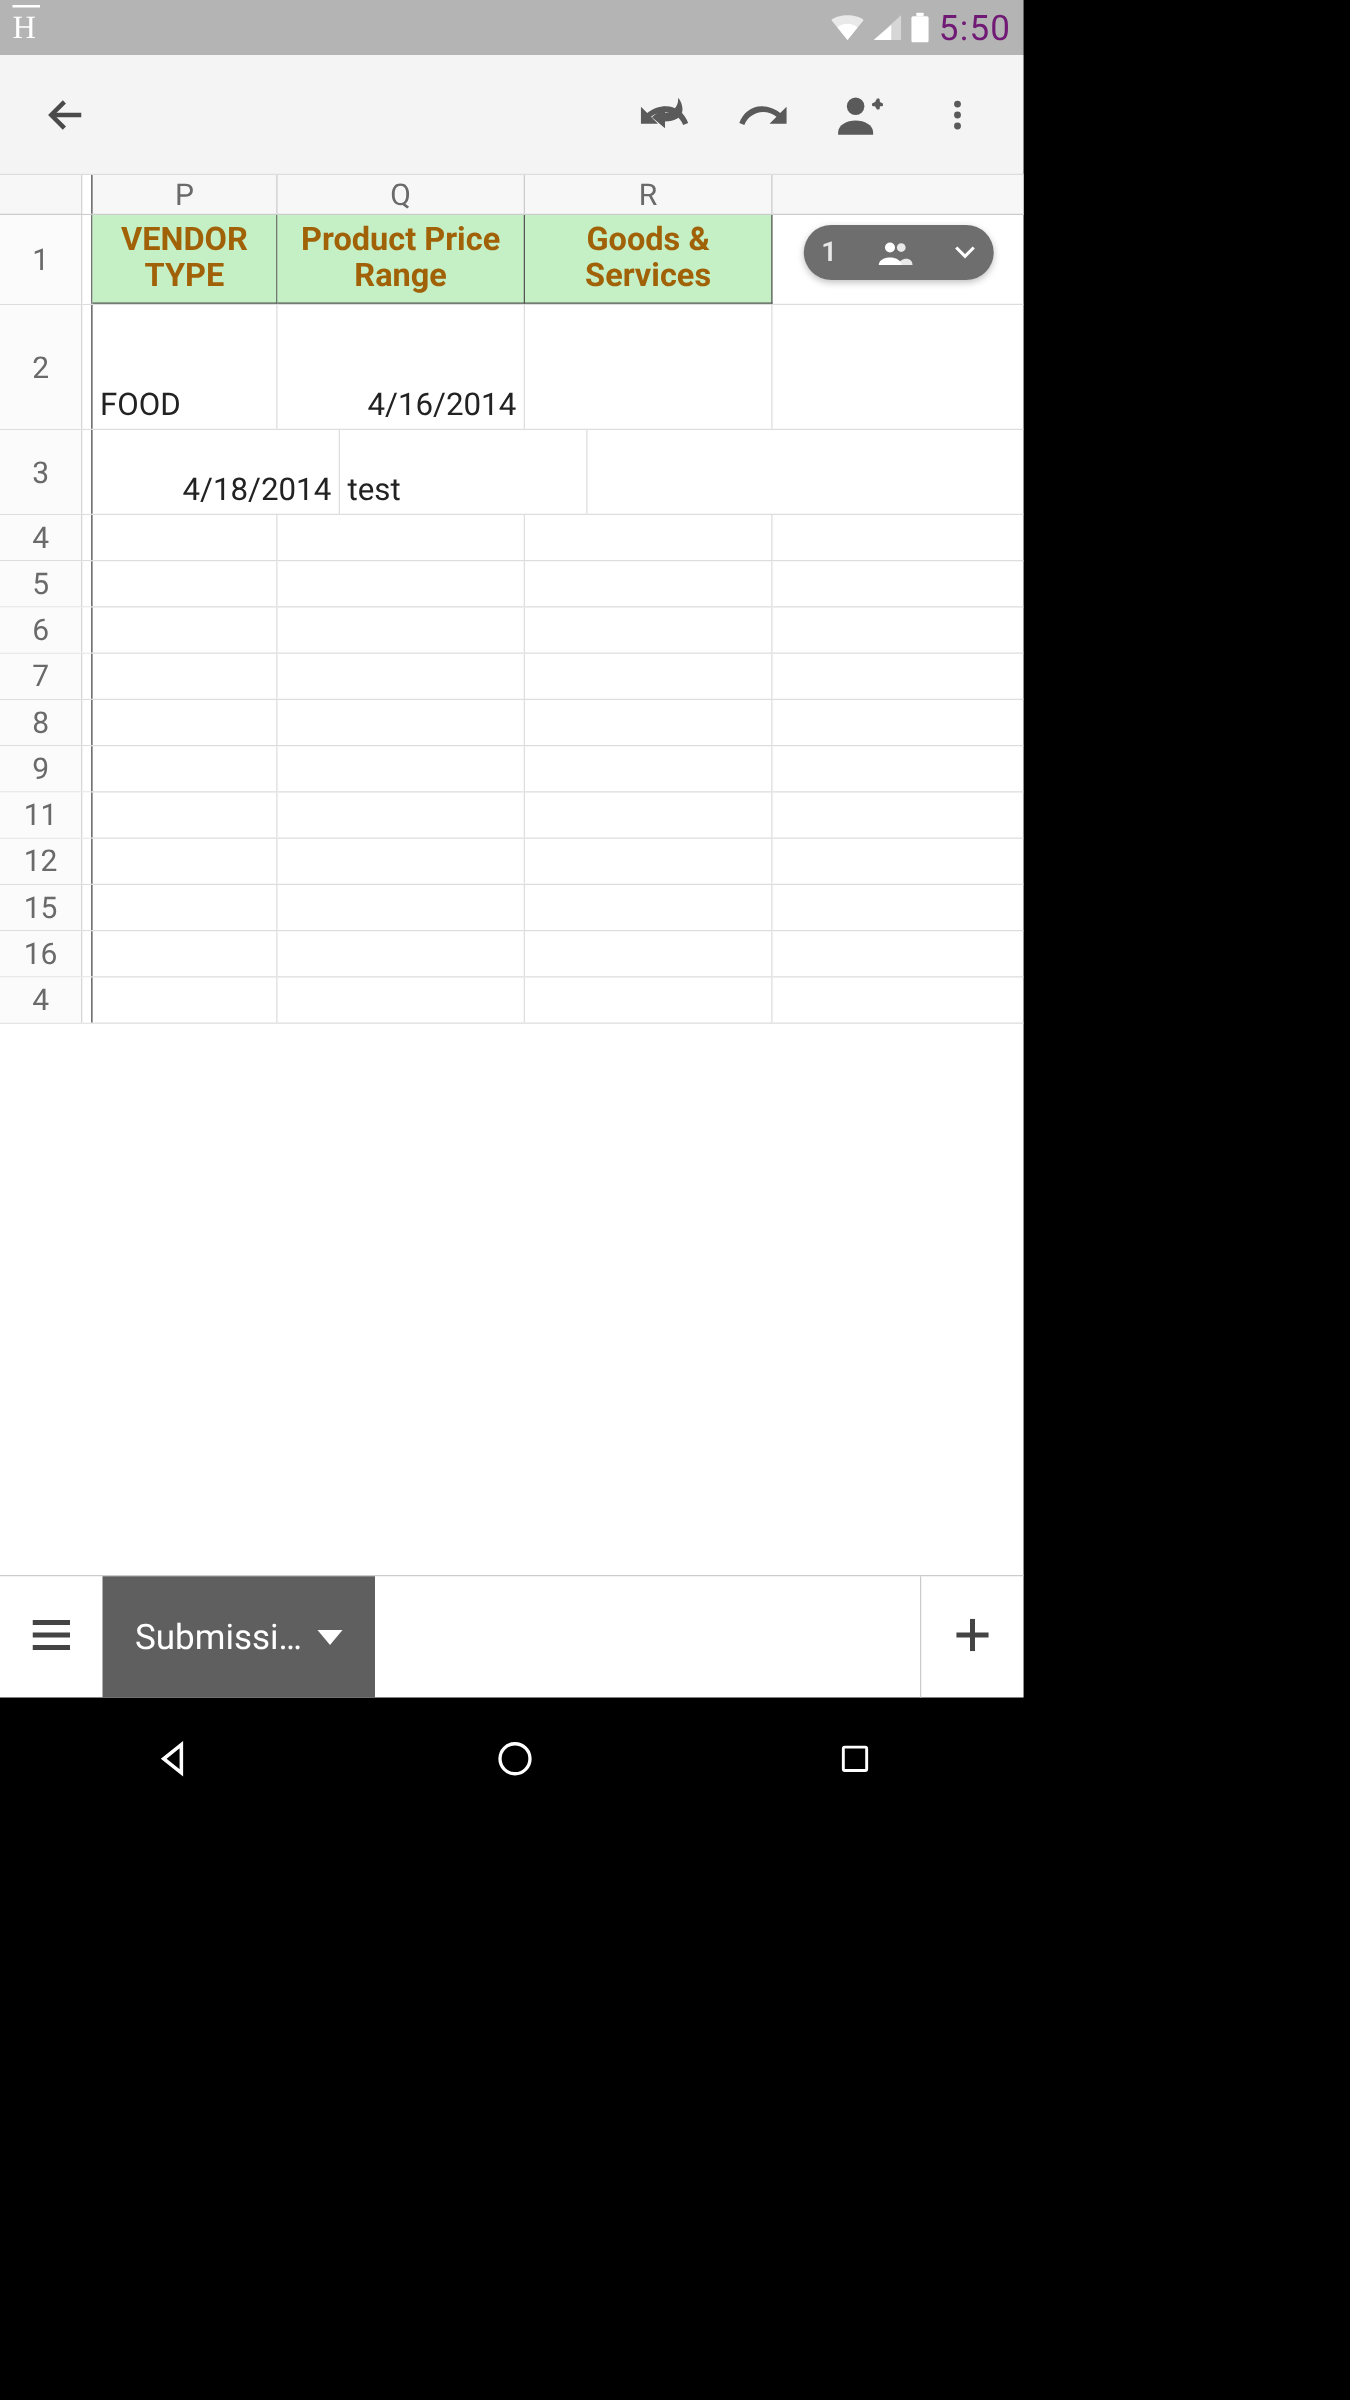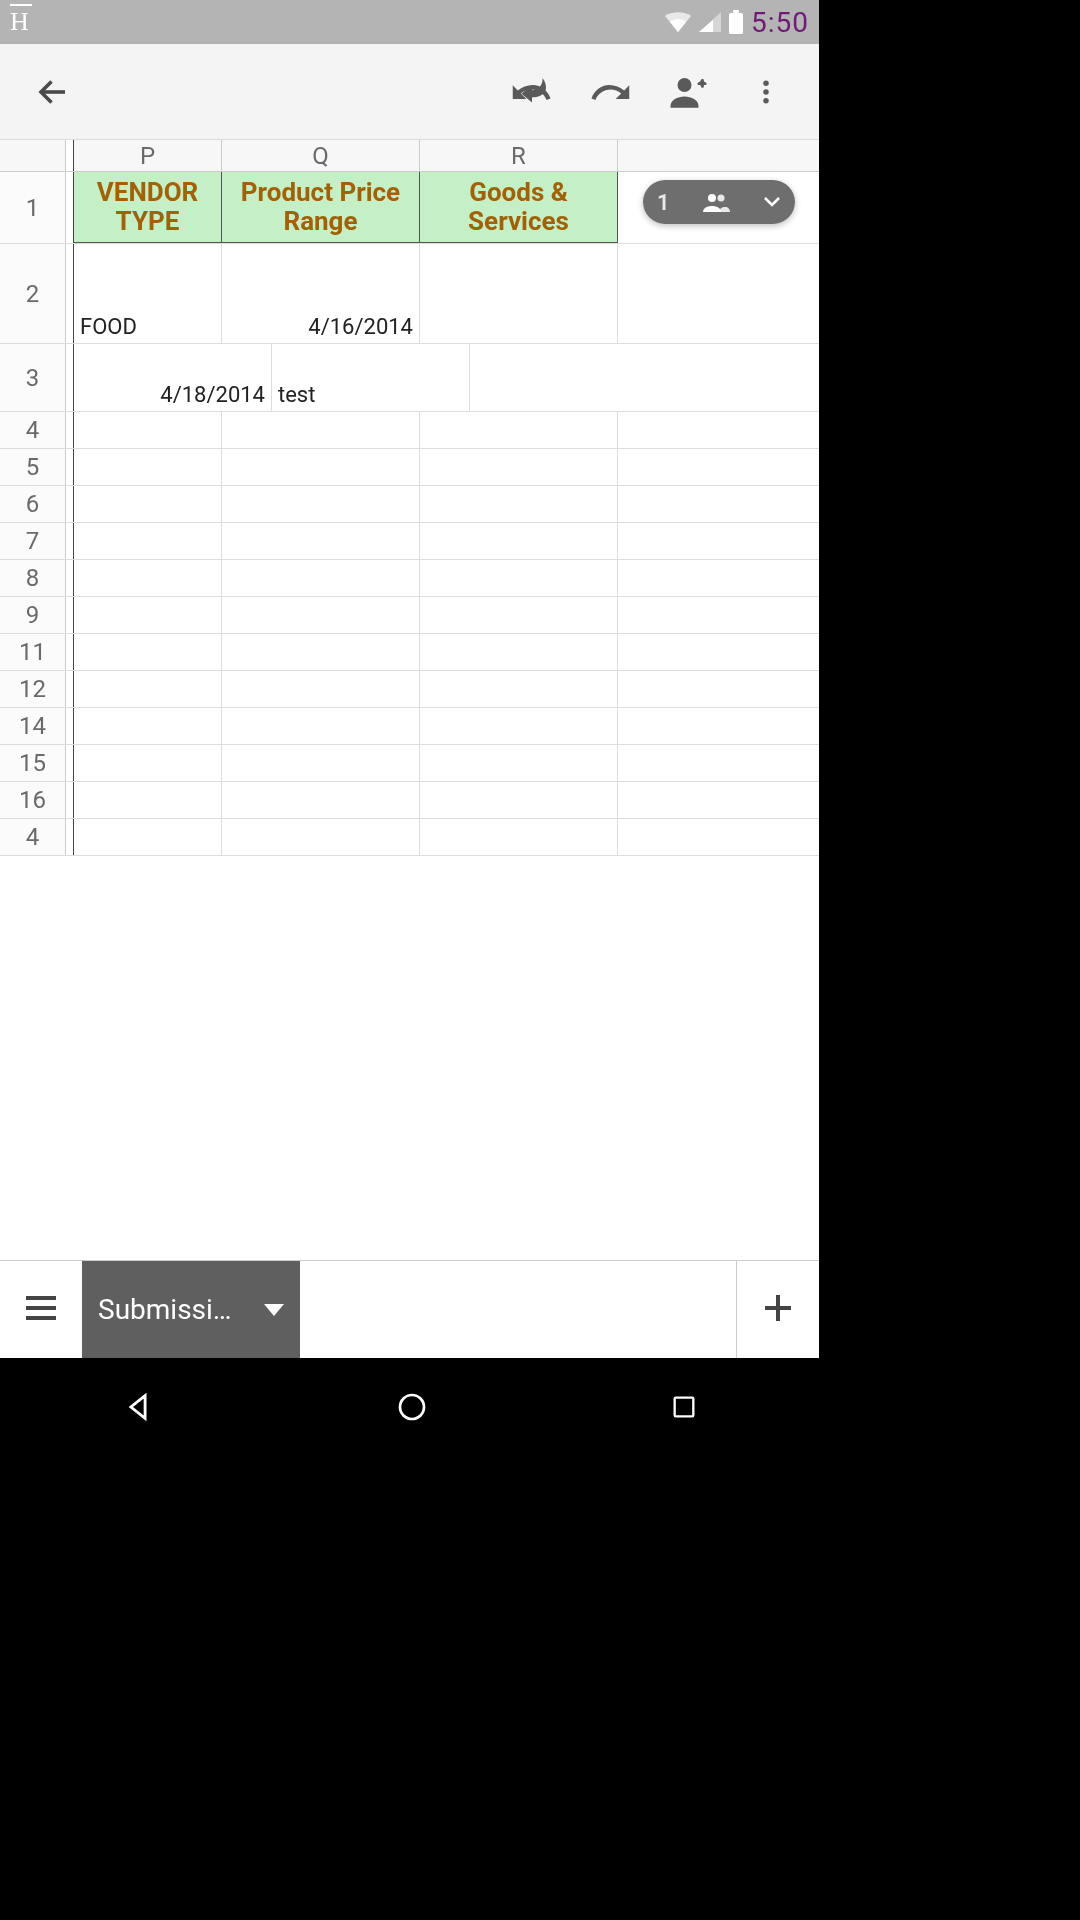--- a/index.html
+++ b/index.html
@@ -54,21 +54,21 @@
            color:#6a6a6a; font-size:24px; border-right:1px solid #ccc; }
   .col-h.wide { flex:0 0 198px; }
 
   
   .row { display:flex; border-bottom:1px solid #ddd; }
   .row .rownum { flex:0 0 66px; background:#fbfbfb; border-right:1px solid #ccc;
                  display:flex; align-items:center; justify-content:center;
                  color:#6a6a6a; font-size:24px; }
   .row .frozen-stub { border-right:1.5px solid #444; }
   .row .cell { flex:0 0 148px; border-right:1px solid #ddd; padding:4px 6px;
-               font-size:22px; color:#222; display:flex; align-items:flex-end; }
+               font-size:25px; color:#222; display:flex; align-items:flex-end; }
   .row .cell.wide { flex:0 0 198px; }
   .row .cell.header-cell {
     background:#c5efc5; font-weight:700; font-size:26px; color:#a16207;
     justify-content:center; text-align:center; align-items:center;
     border-right:1px solid #555; border-bottom:1px solid #555;
     line-height:1.1;
   }
   .row .cell.right { justify-content:flex-end; }
   .row.h72 { height:72px; }
   .row.h100 { height:100px; }
@@ -92,21 +92,21 @@
   .tab-bar {
     width:100%; height:98px; background:#fff;
     display:flex; align-items:stretch;
     border-top:1px solid #ccc;
     position:relative;
   }
   .tab-bar .allsheets { flex:0 0 82px; display:flex; align-items:center; justify-content:center; }
   .tab-bar .sheet-tab {
     flex:0 0 218px; background:#5f5f5f; color:#fff;
     display:flex; align-items:center; justify-content:space-between;
-    padding:0 16px; font-size:28px;
+    padding:0 26px; font-size:28px;
   }
   .tab-bar .sheet-tab .tri { width:0;height:0;border-left:10px solid transparent;border-right:10px solid transparent;border-top:12px solid #fff; }
   .tab-bar .blank { flex:1; border-right:1px solid #ccc; }
   .tab-bar .addsheet { flex:0 0 82px; display:flex; align-items:center; justify-content:center; }
   .hamburger-icon, .plus-icon { color:#444; }
 
   
   .nav-bar {
     width:100%; height:98px; background:#000;
     display:flex; align-items:center; justify-content:space-around;
@@ -268,27 +268,20 @@
         <div class="cell wide"></div>
       </div>
     <div class="row h36">
         <div class="rownum">12</div>
         <div class="frozen-stub"></div>
         <div class="cell"></div>
         <div class="cell wide"></div>
         <div class="cell wide"></div>
       </div>
     <div class="row h36">
-        <div class="rownum">14</div>
-        <div class="frozen-stub"></div>
-        <div class="cell"></div>
-        <div class="cell wide"></div>
-        <div class="cell wide"></div>
-      </div>
-    <div class="row h36">
         <div class="rownum">15</div>
         <div class="frozen-stub"></div>
         <div class="cell"></div>
         <div class="cell wide"></div>
         <div class="cell wide"></div>
       </div>
     <div class="row h36">
         <div class="rownum">16</div>
         <div class="frozen-stub"></div>
         <div class="cell"></div>

